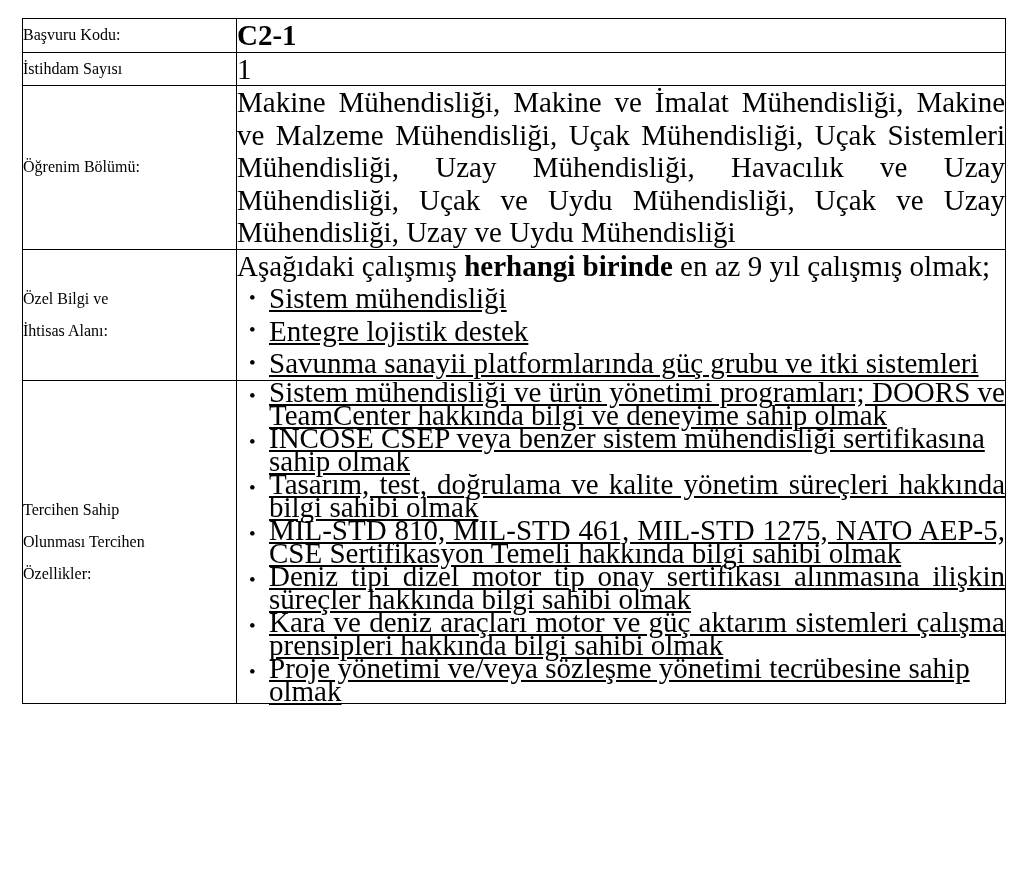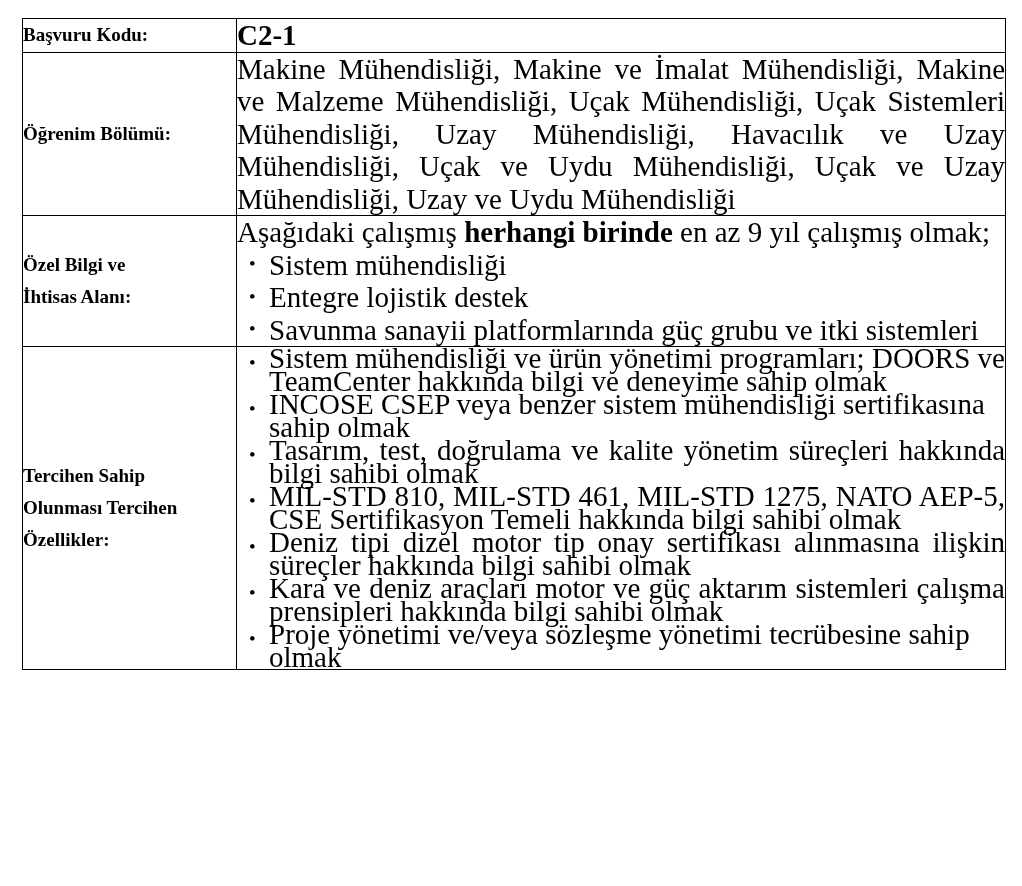--- a/index.html
+++ b/index.html
@@ -29,22 +29,22 @@
   }
   table.job-table td {
     border: 1.6px solid #000000;
     vertical-align: top;
     padding: 0;
   }
   col.label-col { width: 214px; }
   col.value-col { width: 769px; }
 
   .label-cell {
-    font-weight: bold;
-    font-size: 19px;
+    font-weight: normal;
+    font-size: 16px;
     line-height: 32px;
     padding: 5px 8px 6px 10px;
     margin-left: 40px;
   }
   .label-cell.mid {
     vertical-align: middle;
   }
   .value-cell {
     font-size: 29px;
     line-height: 32.5px;
@@ -62,20 +62,21 @@
     list-style: none;
     margin: 0;
     padding: 0;
   }
   ul.bullets > li {
     position: relative;
     padding-left: 32px;
     margin: 0;
     text-align: justify;
     text-align-last: left;
+    text-decoration: underline;
   }
   ul.bullets > li.nojust {
     text-align: left;
     text-align-last: left;
   }
   ul.bullets > li::before {
     content: "\2022";
     position: absolute;
     left: 12px;
     top: -0.5px;
@@ -103,20 +104,28 @@
 
       <tr>
         <td class="label-cell">
           <span>Başvuru Kodu:</span>
         </td>
         <td class="value-cell">
           <div class="plain-line" style="font-weight:bold;">C2-1</div>
         </td>
       </tr>
 
+      <tr>
+        <td class="label-cell">
+          <span>İstihdam Sayısı</span>
+        </td>
+        <td class="value-cell">
+          <div class="plain-line">1</div>
+        </td>
+      </tr>
 
       <tr>
         <td class="label-cell mid">
           <span>Öğrenim Bölümü:</span>
         </td>
         <td class="value-cell justified">
           <div class="plain-line">Makine Mühendisliği, Makine ve İmalat Mühendisliği, Makine ve Malzeme Mühendisliği, Uçak Mühendisliği, Uçak Sistemleri Mühendisliği, Uzay Mühendisliği, Havacılık ve Uzay Mühendisliği, Uçak ve Uydu Mühendisliği, Uçak ve Uzay Mühendisliği, Uzay ve Uydu Mühendisliği</div>
         </td>
       </tr>
 

